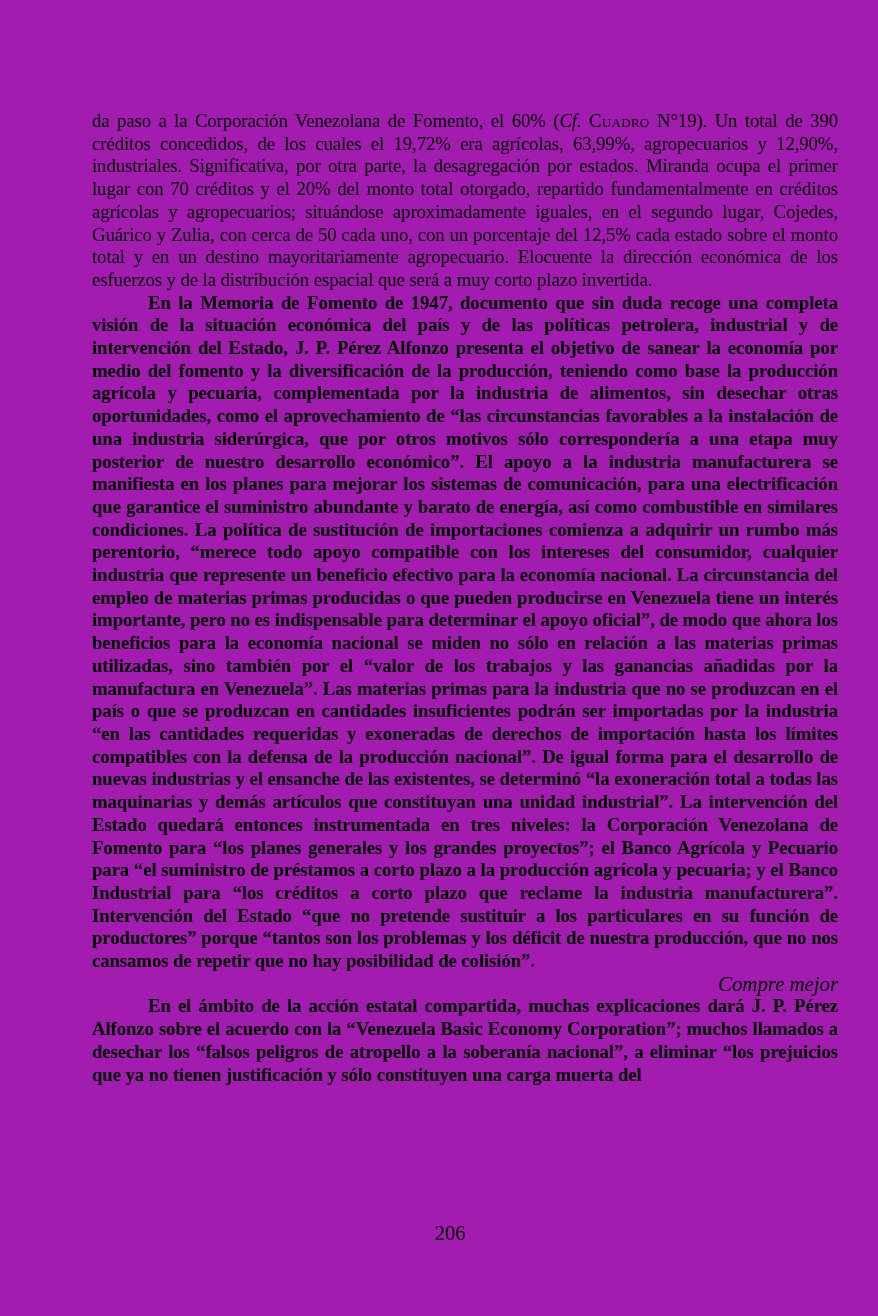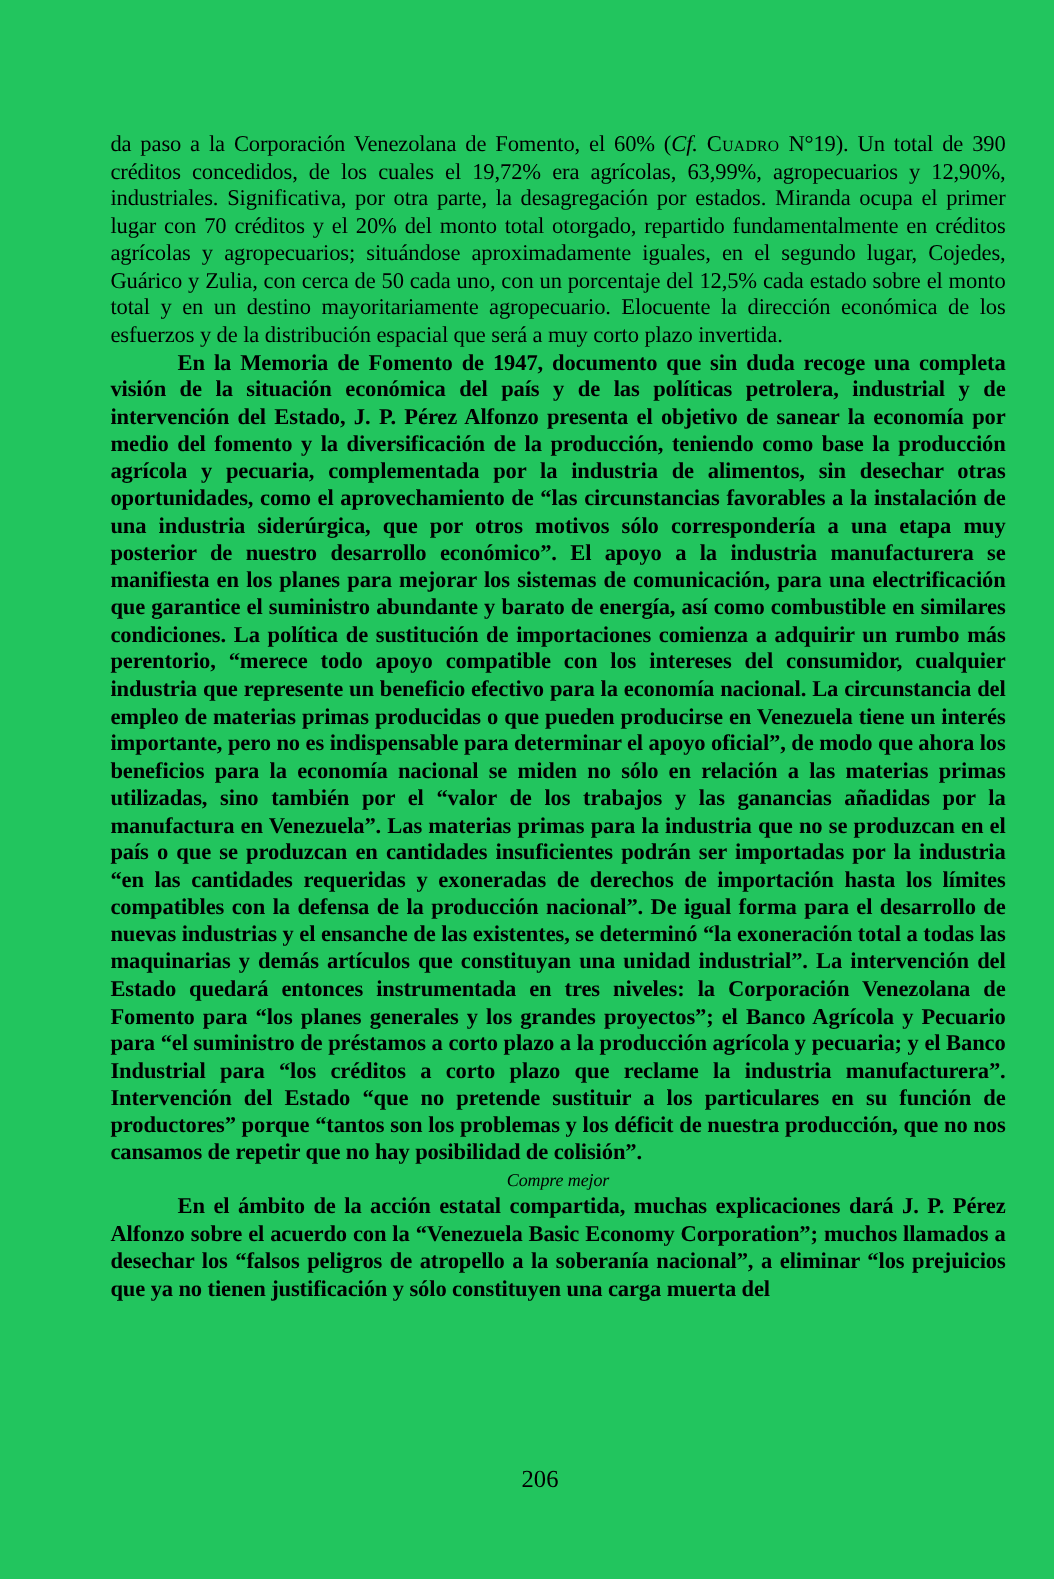--- a/index.html
+++ b/index.html
@@ -4,21 +4,21 @@
 <style>
   html, body {
     margin: 0;
     padding: 0;
     background: #ffffff;
   }
   .page {
     position: relative;
     width: 878px;
     height: 1316px;
-    background: #22c55e;
+    background: #a21caf;
     color: #000000;
     overflow: hidden;
   }
   .text-block {
     position: absolute;
     left: 92px;
     top: 110px;
     width: 746px;
     font-family: "Liberation Serif", serif;
     font-size: 18.8px;
@@ -39,22 +39,22 @@
     font-style: italic;
   }
   .smallcaps {
     font-variant: small-caps;
     letter-spacing: 0.3px;
   }
   .section-heading {
     font-style: italic;
     margin: 0;
     padding: 14px 0 12px 0;
-    font-size: 15px;
-    text-align: center;
+    font-size: 21px;
+    text-align: right;
   }
   .page-number {
     position: absolute;
     top: 1222px;
     left: 0;
     width: 900px;
     text-align: center;
     font-family: "Liberation Serif", serif;
     font-size: 20.5px;
     color: #000000;

